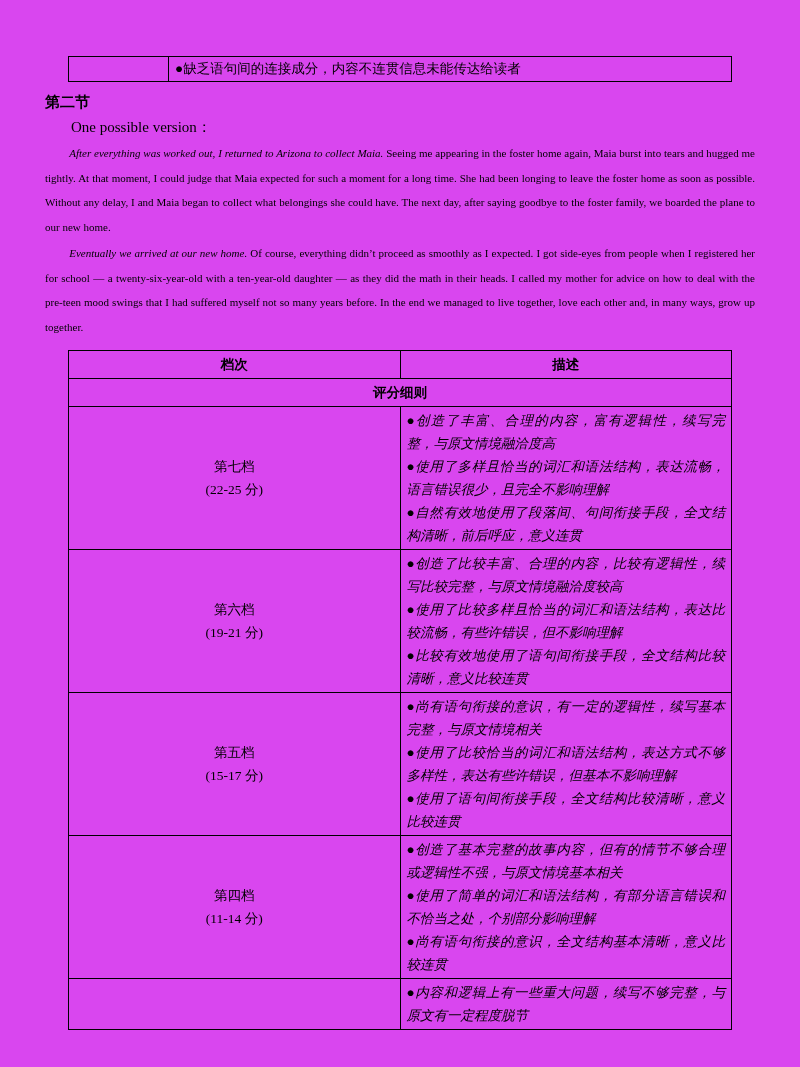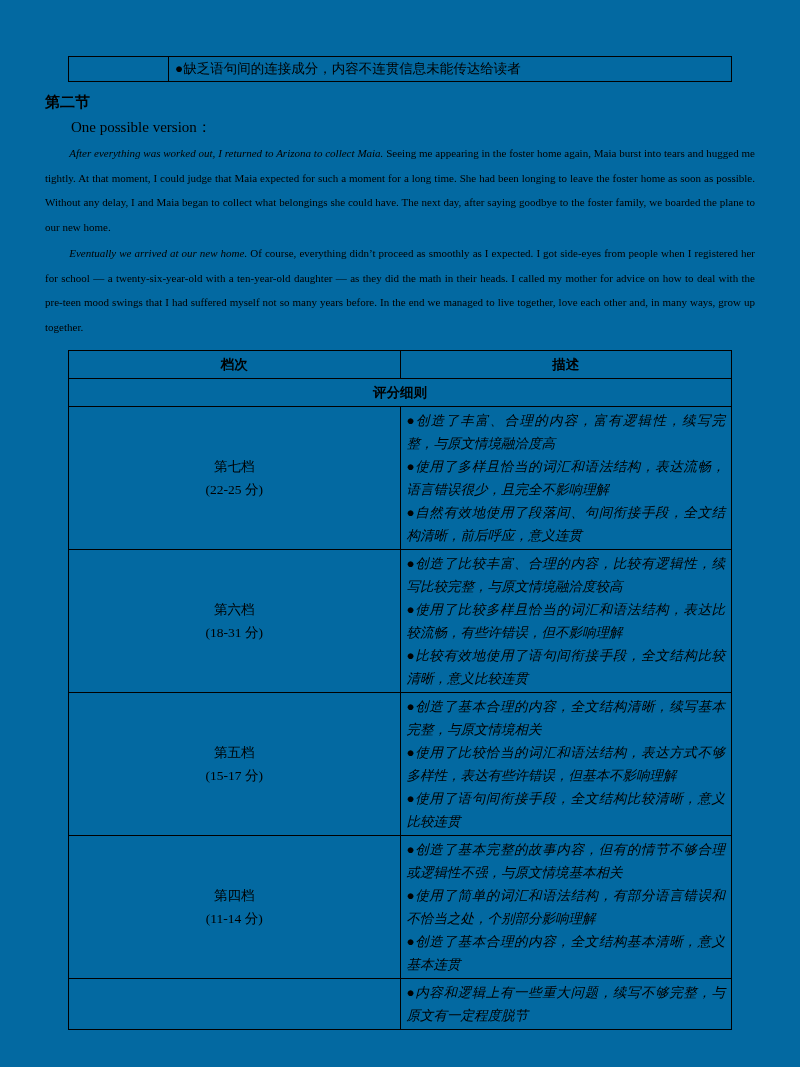--- a/index.html
+++ b/index.html
@@ -1,20 +1,20 @@
 <!DOCTYPE html>
 <html><head>
 <meta charset="utf-8">
 <style>
   html,body{margin:0;padding:0;background:#ffffff;}
   .page{
     position:relative;
     width:800px;
     height:1067px;
-    background:#0369a1;
+    background:#d946ef;
     color:#000;
     font-family:"Liberation Serif","DejaVu Serif",serif;
     overflow:hidden;
     box-sizing:border-box;
     padding-top:56px;
   }
   
   table.fragment{
     border-collapse:collapse;
     margin-left:68px;
@@ -120,55 +120,55 @@
           <li>●创造了丰富、合理的内容，富有逻辑性，续写完整，与原文情境融洽度高</li>
           <li>●使用了多样且恰当的词汇和语法结构，表达流畅，语言错误很少，且完全不影响理解</li>
           <li>●自然有效地使用了段落间、句间衔接手段，全文结构清晰，前后呼应，意义连贯</li>
         </ul>
       </td>
     </tr>
 
     <tr>
       <td class="level-cell">
         <div>第六档</div>
-        <div>(18-31 分)</div>
+        <div>(19-21 分)</div>
       </td>
       <td class="desc-cell">
         <ul>
           <li>●创造了比较丰富、合理的内容，比较有逻辑性，续写比较完整，与原文情境融洽度较高</li>
           <li>●使用了比较多样且恰当的词汇和语法结构，表达比较流畅，有些许错误，但不影响理解</li>
           <li>●比较有效地使用了语句间衔接手段，全文结构比较清晰，意义比较连贯</li>
         </ul>
       </td>
     </tr>
 
     <tr>
       <td class="level-cell">
         <div>第五档</div>
         <div>(15-17 分)</div>
       </td>
       <td class="desc-cell">
         <ul>
-          <li>●创造了基本合理的内容，全文结构清晰，续写基本完整，与原文情境相关</li>
+          <li>●尚有语句衔接的意识，有一定的逻辑性，续写基本完整，与原文情境相关</li>
           <li>●使用了比较恰当的词汇和语法结构，表达方式不够多样性，表达有些许错误，但基本不影响理解</li>
           <li>●使用了语句间衔接手段，全文结构比较清晰，意义比较连贯</li>
         </ul>
       </td>
     </tr>
 
     <tr>
       <td class="level-cell">
         <div>第四档</div>
         <div>(11-14 分)</div>
       </td>
       <td class="desc-cell">
         <ul>
           <li>●创造了基本完整的故事内容，但有的情节不够合理或逻辑性不强，与原文情境基本相关</li>
           <li>●使用了简单的词汇和语法结构，有部分语言错误和不恰当之处，个别部分影响理解</li>
-          <li>●创造了基本合理的内容，全文结构基本清晰，意义基本连贯</li>
+          <li>●尚有语句衔接的意识，全文结构基本清晰，意义比较连贯</li>
         </ul>
       </td>
     </tr>
 
     <tr>
       <td class="level-cell">
         
         
       </td>
       <td class="desc-cell">

